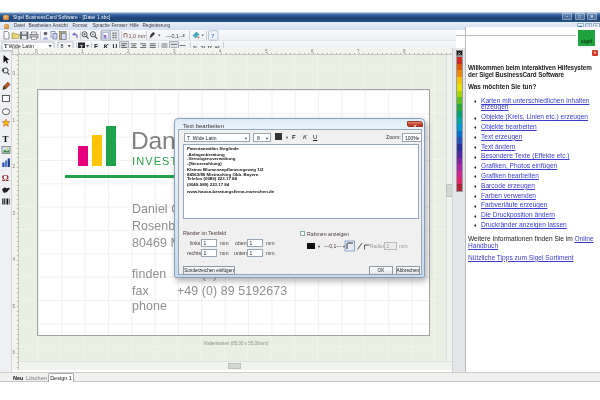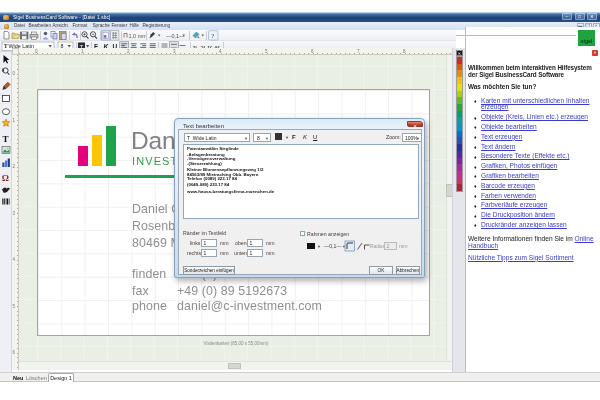--- a/index.html
+++ b/index.html
@@ -307,21 +307,20 @@
       <div id="cardsub" class="abs">INVESTMENT CONSULTING</div>
       <div id="gline"></div>
       <div class="ctxt" style="left:94px;top:112px;">Daniel Christ</div>
       <div class="ctxt" style="left:94px;top:129px;">Rosenbergstr. 12</div>
       <div class="ctxt" style="left:94px;top:146px;">80469 München</div>
       <div class="ctxt" style="left:94px;top:177px;">finden</div>
       <div class="ctxt" style="left:94px;top:193.5px;">fax</div>
       <div class="ctxt" style="left:94px;top:208.5px;">phone</div>
       <div class="ctxt" style="left:139px;top:177px;">+49 (0) 89 5192673</div>
       <div class="ctxt" style="left:139px;top:193.5px;">+49 (0) 89 5192673</div>
-      <div class="ctxt" style="left:139px;top:208.5px;">daniel@c-investment.com</div>
     </div>
   </div>
   <div id="caption">Visitenkarten (85,00 x 55,00mm)</div>
   <div id="vscroll" class="abs"></div>
   <div id="vthumb" class="abs"></div>
   <div id="hscroll" class="abs"></div>
   <div id="hthumb" class="abs"></div>
 
   <div id="palstrip" class="abs">
     <div style="position:absolute;left:3px;top:8px;width:7px;height:136px;

